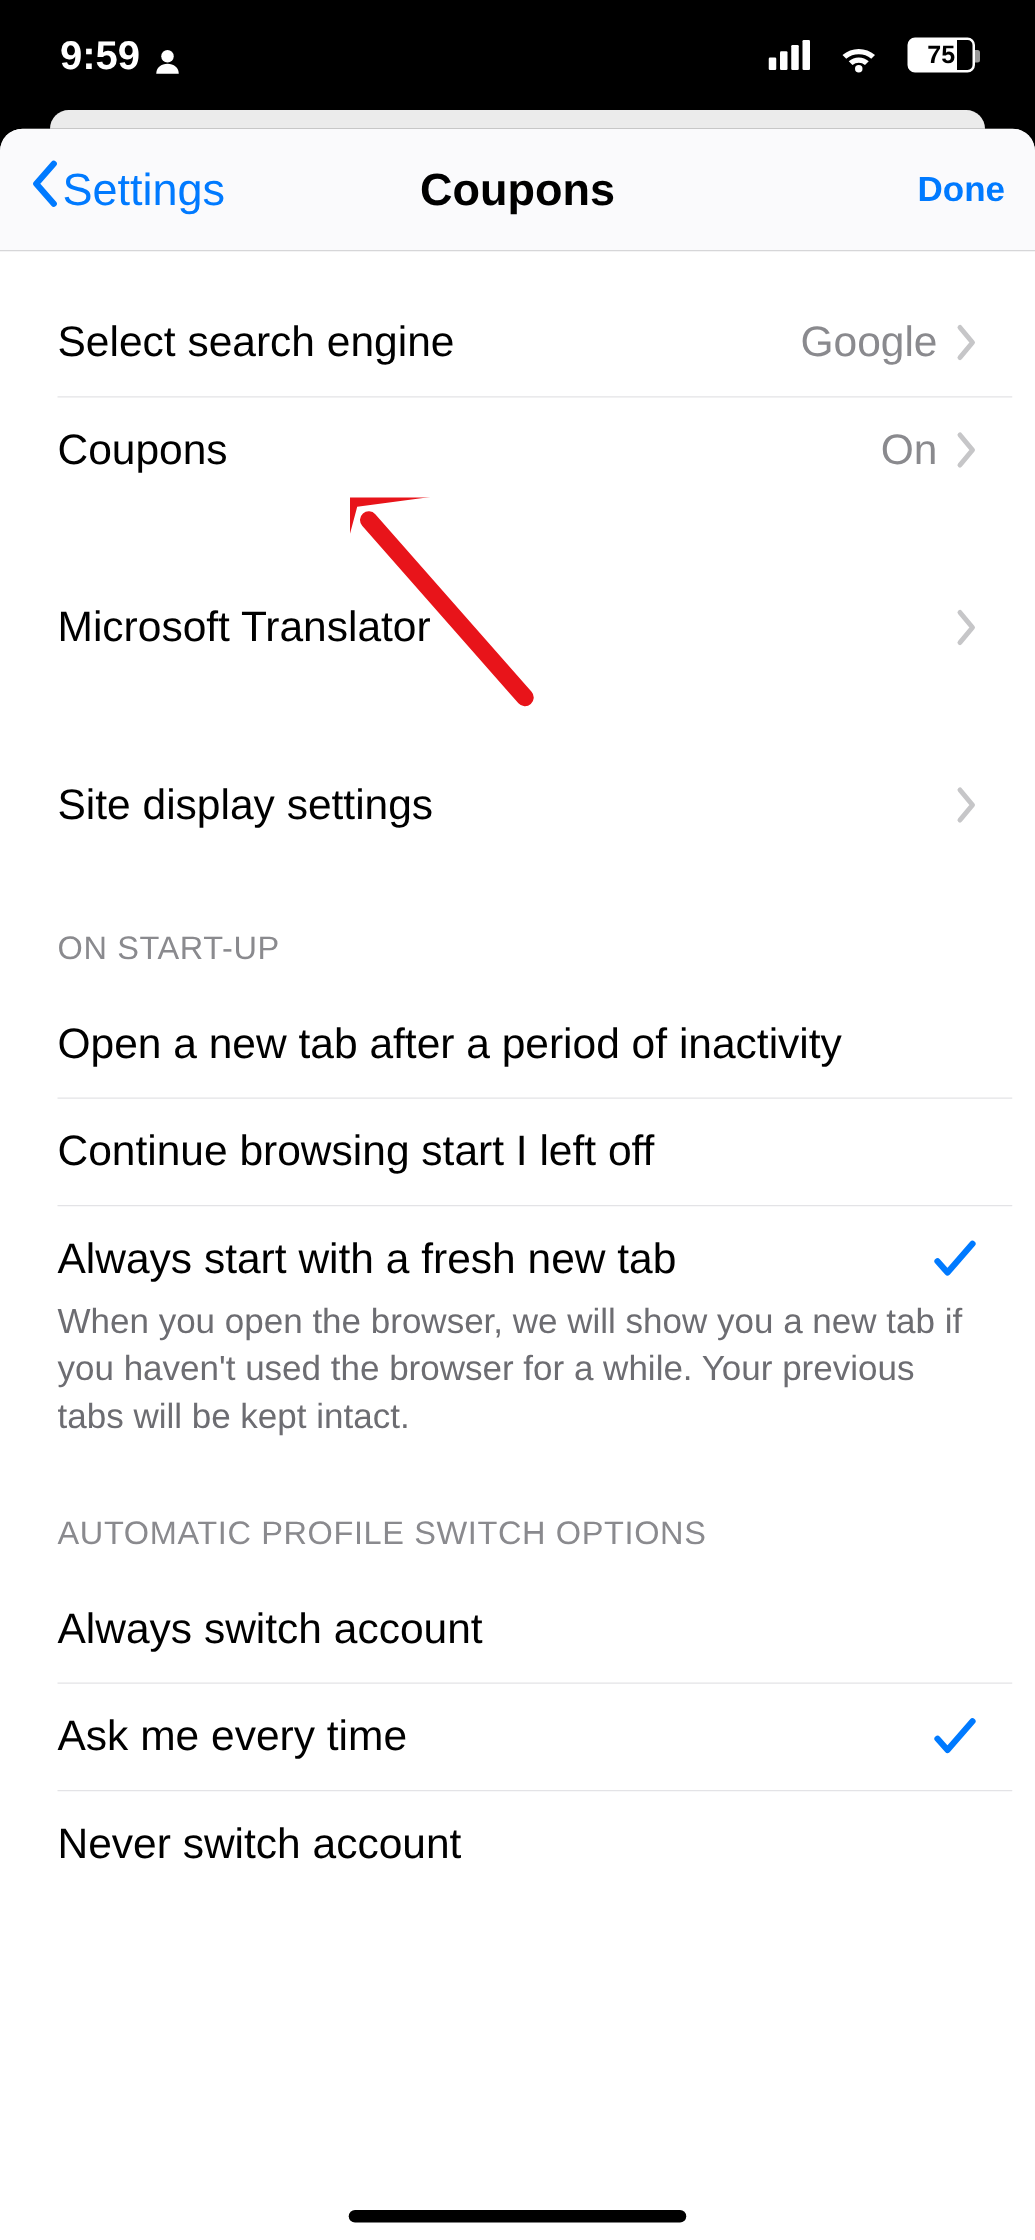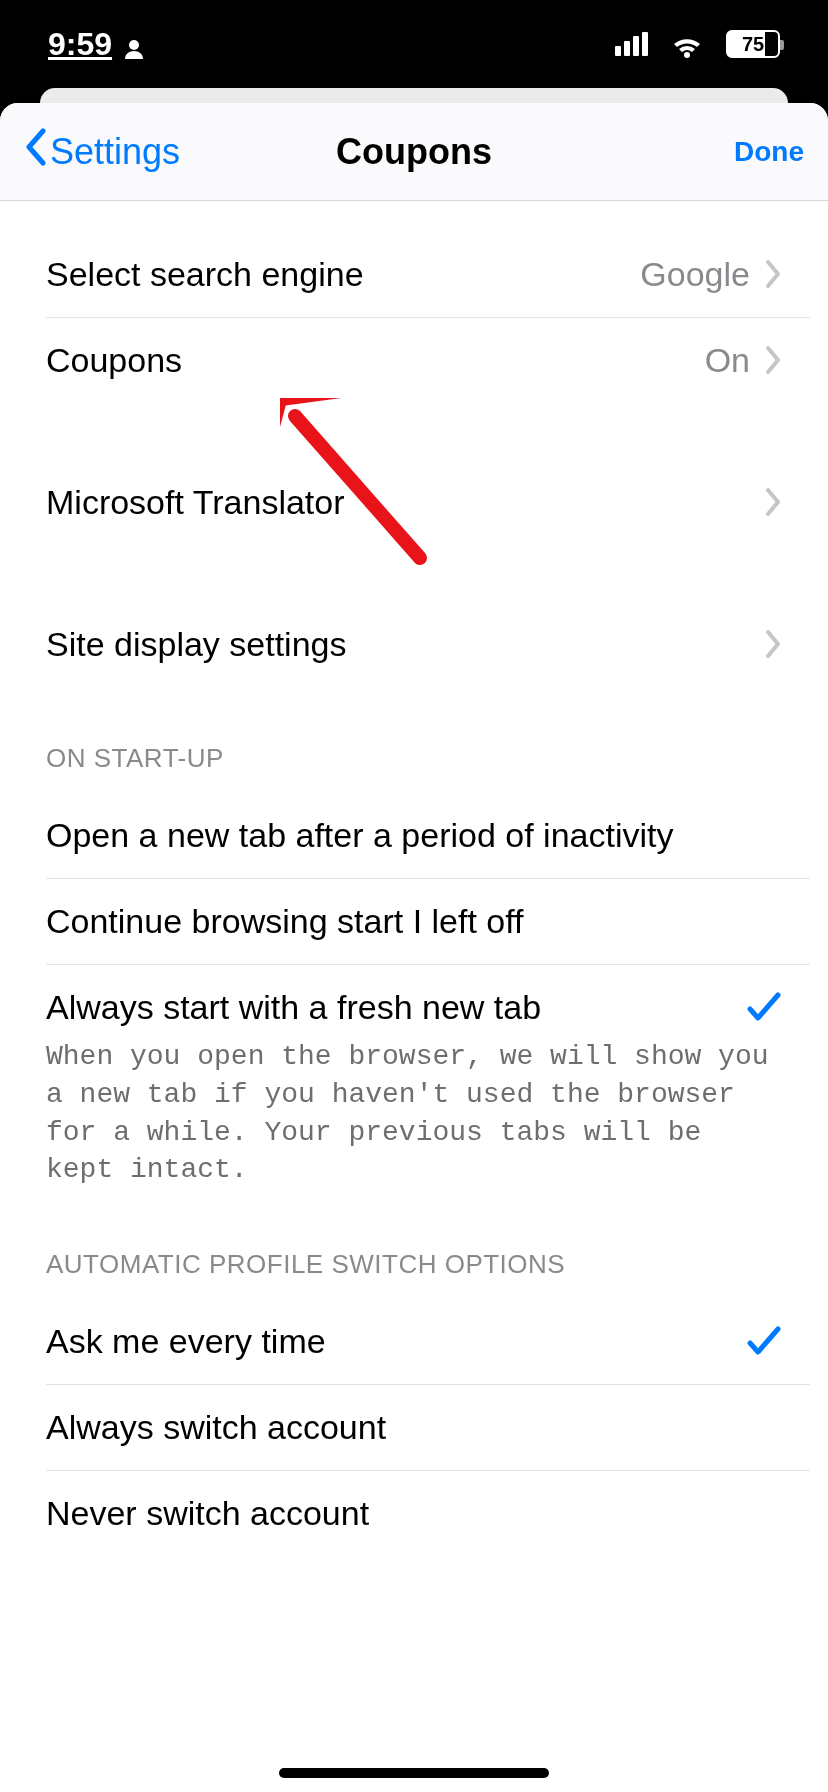--- a/index.html
+++ b/index.html
@@ -19,21 +19,20 @@
     .status-bar {
       height: 88px;
       background: #000;
       color: #fff;
       display: flex;
       align-items: center;
       justify-content: space-between;
       padding: 0 48px 0 48px;
       font-size: 32px;
       font-weight: 600;
-      text-decoration: underline;
     }
     .status-left {
       display: flex;
       align-items: center;
       gap: 10px;
     }
     .status-right {
       display: flex;
       align-items: center;
       gap: 24px;
@@ -184,21 +183,20 @@
       letter-spacing: 0.5px;
       padding: 0 28px 18px;
       text-transform: uppercase;
     }
     .section-footer {
       color: #6d6d72;
       font-size: 28px;
       line-height: 1.35;
       padding: 0 28px 60px;
       margin-top: -36px;
-      font-family: Liberation Mono, monospace;
     }
     .home-indicator {
       position: absolute;
       bottom: 14px;
       left: 50%;
       transform: translateX(-50%);
       width: 270px;
       height: 10px;
       background: #000;
       border-radius: 10px;
@@ -318,29 +316,29 @@
                 <path d="M4 18l8 9L32 4" stroke="#007aff" stroke-width="5" fill="none" stroke-linecap="round" stroke-linejoin="round"></path>
               </svg>
           </span>
         </div>
       </div>
       <div class="section-footer">When you open the browser, we will show you a new tab if you haven't used the browser for a while. Your previous tabs will be kept intact.</div>
 
       <div class="section-header">AUTOMATIC PROFILE SWITCH OPTIONS</div>
       <div class="group">
         <div class="row">
+          <span class="label">Always switch account</span>
+        </div>
+        <div class="row">
           <span class="label">Ask me every time</span>
           <span class="checkmark">
             <svg width="36" height="32" viewBox="0 0 36 32">
                 <path d="M4 18l8 9L32 4" stroke="#007aff" stroke-width="5" fill="none" stroke-linecap="round" stroke-linejoin="round"></path>
               </svg>
           </span>
-        </div>
-        <div class="row">
-          <span class="label">Always switch account</span>
         </div>
         <div class="row">
           <span class="label">Never switch account</span>
         </div>
       </div>
 
     </div>
 
     <div class="annotation-arrow">
       <svg width="160" height="170" viewBox="0 0 160 170">

